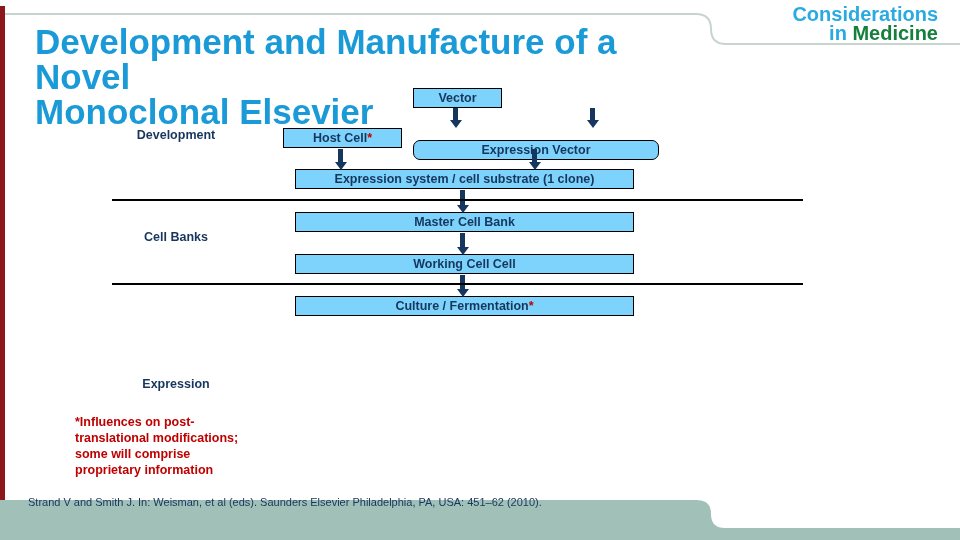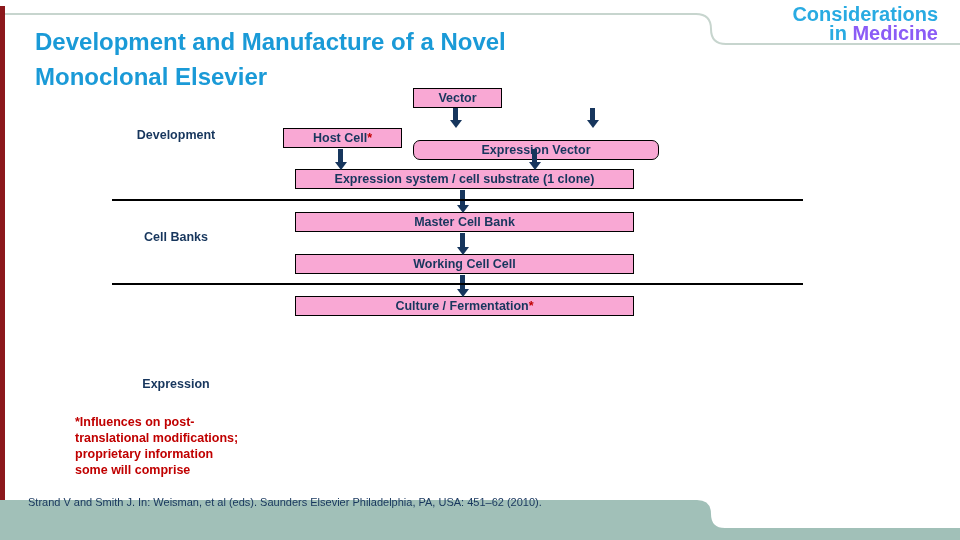--- a/index.html
+++ b/index.html
@@ -8,34 +8,34 @@
     background:#ffffff;
     font-family:"Liberation Sans", sans-serif;
   }
   
   .top-border { position:absolute; left:0; top:0; width:960px; height:50px; }
   
   .left-bar { position:absolute; left:0; top:6px; width:5px; height:494px; background:#8C181C; }
   
   .title {
     position:absolute; left:35px; top:24px; width:680px;
-    font-size:24px; font-weight:bold; color:#1A9AD7; line-height:35px;
+    font-size:35px; font-weight:bold; color:#1A9AD7; line-height:35px;
   }
   
   .logo { position:absolute; right:22px; top:5px; text-align:right; font-weight:bold; font-size:20px; line-height:19px; }
   .logo .lt { color:#29ABE2; }
-  .logo .nv { color:#8b5cf6; }
+  .logo .nv { color:#15803d; }
   
   .sec-label {
     position:absolute; left:110px; width:132px; text-align:center;
     font-size:12.5px; font-weight:bold; color:#17365D; line-height:16px;
   }
   
   .fbox {
-    position:absolute; height:18px; background:#f9a8d4; border:1.5px solid #000;
+    position:absolute; height:18px; background:#7dd3fc; border:1.5px solid #000;
     display:flex; align-items:center; justify-content:center;
     font-size:12.5px; font-weight:bold; color:#17365D; white-space:nowrap;
   }
   .fbox .ast { color:#C00000; }
   
   .arrow { position:absolute; width:5px; background:#17365D; }
   .arrow::after {
     content:""; position:absolute; left:50%; transform:translateX(-50%); top:100%;
     border-left:6px solid transparent; border-right:6px solid transparent;
     border-top:8px solid #17365D; width:0; height:0;
@@ -116,22 +116,22 @@
   <div class="arrow" style="left:460px; top:190px; height:15px;"></div>
   <div class="arrow" style="left:460px; top:233px; height:14px;"></div>
   <div class="arrow" style="left:460px; top:275px; height:14px;"></div>
 
   <div class="divider" style="top:199px;"></div>
   <div class="divider" style="top:283px;"></div>
 
   <div class="footnote">
     <div>*Influences on post-</div>
     <div>translational modifications;</div>
+    <div>some will comprise</div>
     <div>proprietary information</div>
-    <div>some will comprise</div>
   </div>
 
   <svg class="footer-shape" viewBox="0 0 960 45">
     <path d="M0,5 H697 Q711,5 711,19 Q711,33 725,33 H960 V45 H0 Z" fill="#A1C0B8"></path>
   </svg>
   <div class="citation">Strand V and Smith J. In: Weisman, et al (eds). Saunders Elsevier Philadelphia, PA, USA: 451–62 (2010).</div>
 
 </div>
 
 </body></html>

